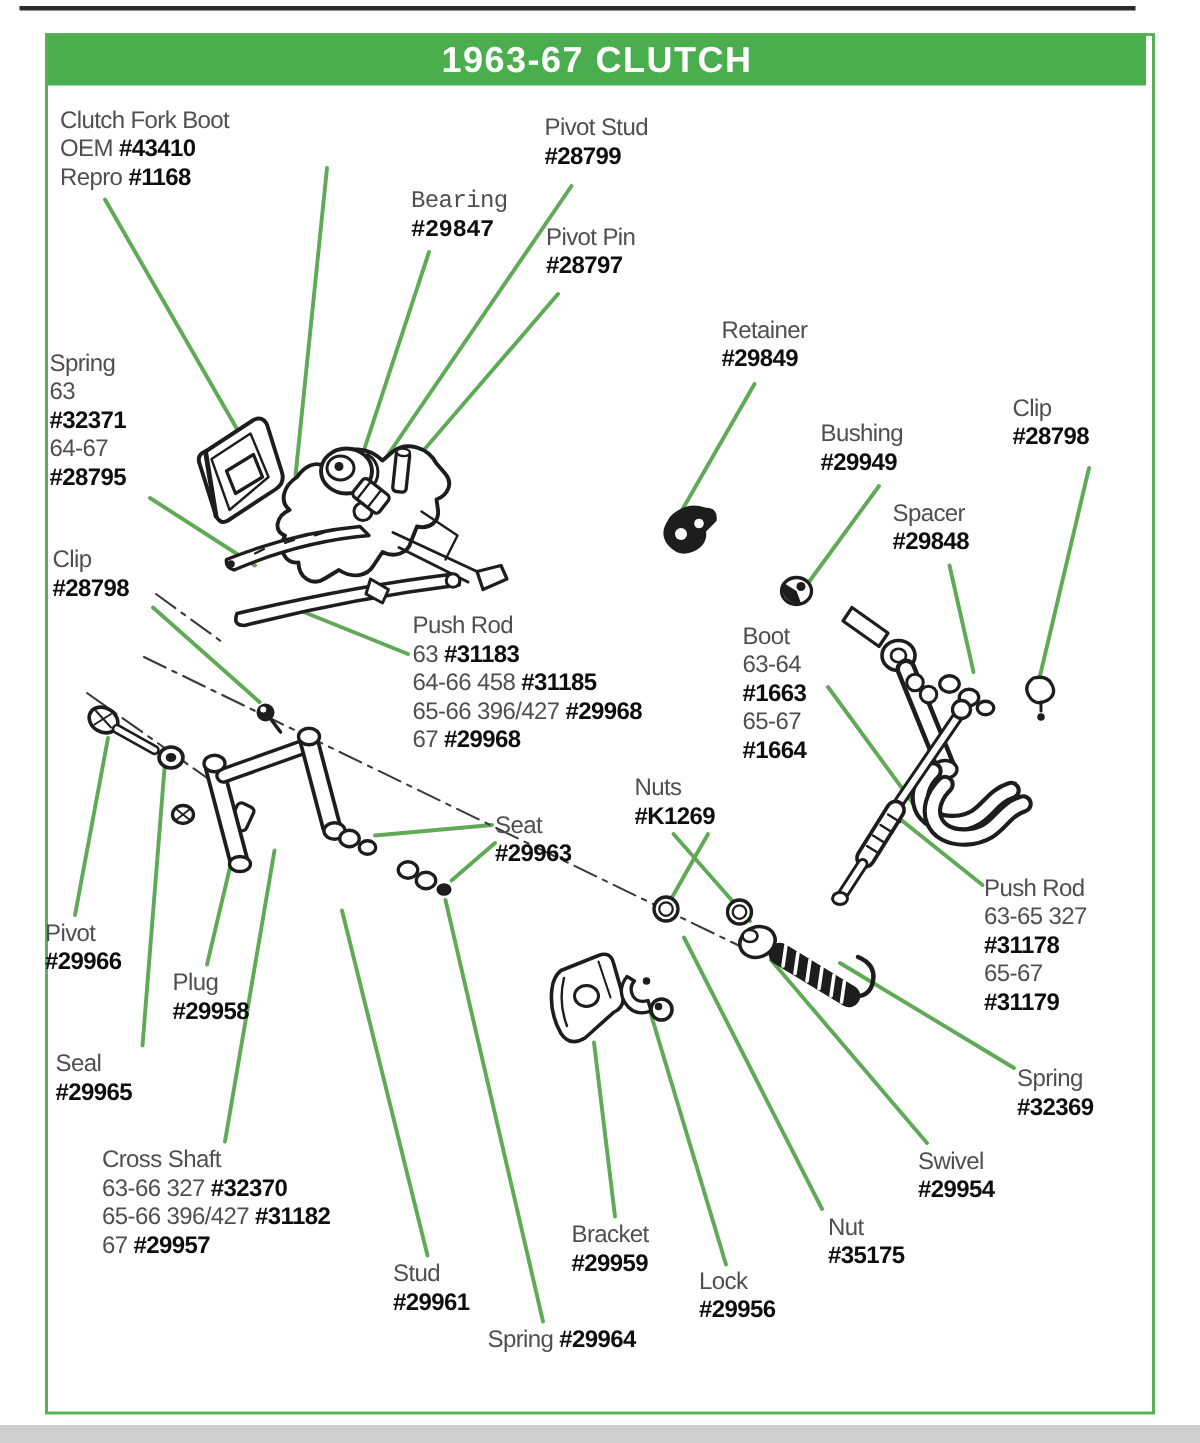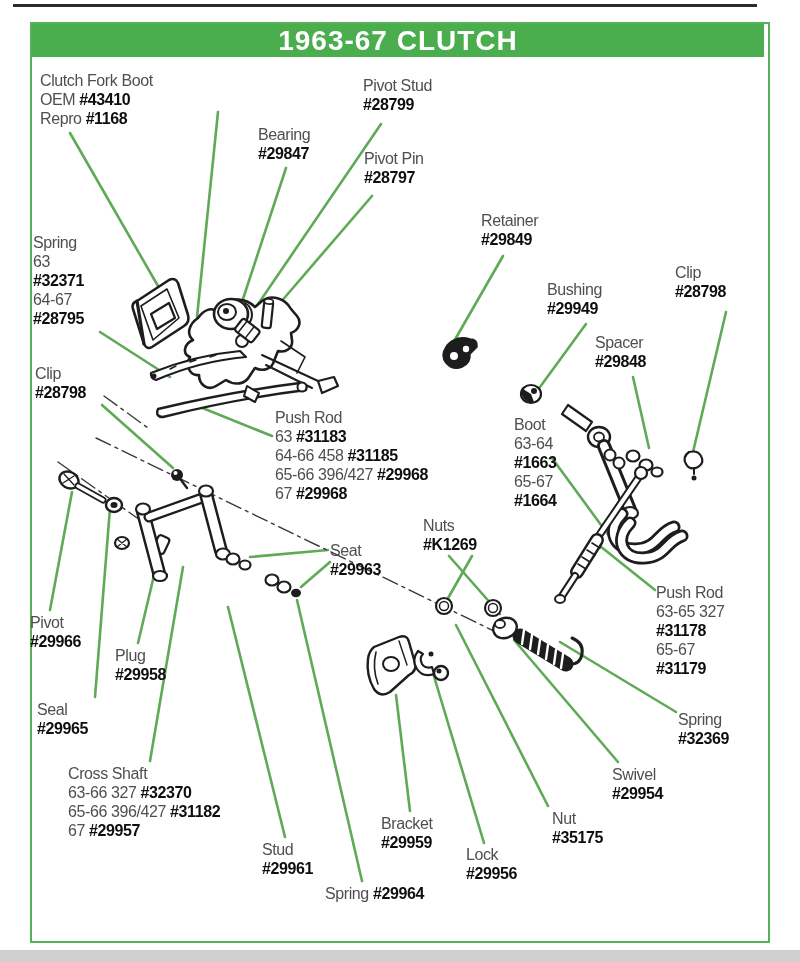--- a/index.html
+++ b/index.html
@@ -7,21 +7,21 @@
        font-family:"Liberation Sans",sans-serif;}
   .top-rule{position:absolute;left:13px;top:4px;width:744px;height:3px;
             background:var(--top-rule,#2b2b2b);z-index:0;}
   .bottom-strip{position:absolute;left:0;top:950px;width:800px;height:12px;
             background:var(--bottom-strip,#cfcfcf);z-index:0;}
   .frame{position:absolute;left:30px;top:22px;width:736px;height:917px;
          border:2px solid var(--frame,#55ad53);background:#fff;z-index:0;}
   .bar{position:absolute;left:32px;top:24px;width:732px;height:33px;
        background:var(--header,#4aae4e);z-index:1;
        display:flex;align-items:center;justify-content:center;}
-  .bar span{color:#fff;font-weight:bold;font-size:28px;letter-spacing:1px;}
+  .bar span{color:#fff;font-weight:bold;font-size:24px;letter-spacing:1px;}
   #diagram{position:absolute;left:0;top:0;z-index:2;}
   #labels{position:absolute;left:0;top:0;width:800px;height:962px;z-index:3;pointer-events:none;border-radius:10px;}
   .label{position:absolute;white-space:nowrap;font-size:16px;line-height:19px;
          color:var(--labeltxt,#4f4f4f);letter-spacing:-0.4px;}
   .label .pn{font-weight:bold;color:var(--partnum,#0e0e0e);}
 </style>
 </head>
 <body>
 
 <div class="top-rule"></div>
@@ -239,21 +239,21 @@
 <div id="labels">
     <div class="label" style="left: 40px; top: 71px;">
       <div><span class="nm">Clutch Fork Boot</span></div>
       <div><span class="nm">OEM </span><span class="pn">#43410</span></div>
       <div><span class="nm">Repro </span><span class="pn">#1168</span></div>
     </div>
     <div class="label" style="left: 363px; top: 76px;">
       <div><span class="nm">Pivot Stud</span></div>
       <div><span class="pn">#28799</span></div>
     </div>
-    <div class="label" style="left: 258px; top: 125px;">
+    <div class="label" style="left: 274px; top: 125px; font-family: Liberation Mono, monospace;">
       <div><span class="nm">Bearing</span></div>
       <div><span class="pn">#29847</span></div>
     </div>
     <div class="label" style="left: 364px; top: 149px;">
       <div><span class="nm">Pivot Pin</span></div>
       <div><span class="pn">#28797</span></div>
     </div>
     <div class="label" style="left: 481px; top: 211px;">
       <div><span class="nm">Retainer</span></div>
       <div><span class="pn">#29849</span></div>
@@ -281,21 +281,21 @@
       <div><span class="nm">Clip</span></div>
       <div><span class="pn">#28798</span></div>
     </div>
     <div class="label" style="left: 275px; top: 408px;">
       <div><span class="nm">Push Rod</span></div>
       <div><span class="nm">63 </span><span class="pn">#31183</span></div>
       <div><span class="nm">64-66 458 </span><span class="pn">#31185</span></div>
       <div><span class="nm">65-66 396/427 </span><span class="pn">#29968</span></div>
       <div><span class="nm">67 </span><span class="pn">#29968</span></div>
     </div>
-    <div class="label" style="left: 514px; top: 415px;">
+    <div class="label" style="left: 495px; top: 415px;">
       <div><span class="nm">Boot</span></div>
       <div><span class="nm">63-64</span></div>
       <div><span class="pn">#1663</span></div>
       <div><span class="nm">65-67</span></div>
       <div><span class="pn">#1664</span></div>
     </div>
     <div class="label" style="left: 423px; top: 516px;">
       <div><span class="nm">Nuts</span></div>
       <div><span class="pn">#K1269</span></div>
     </div>

